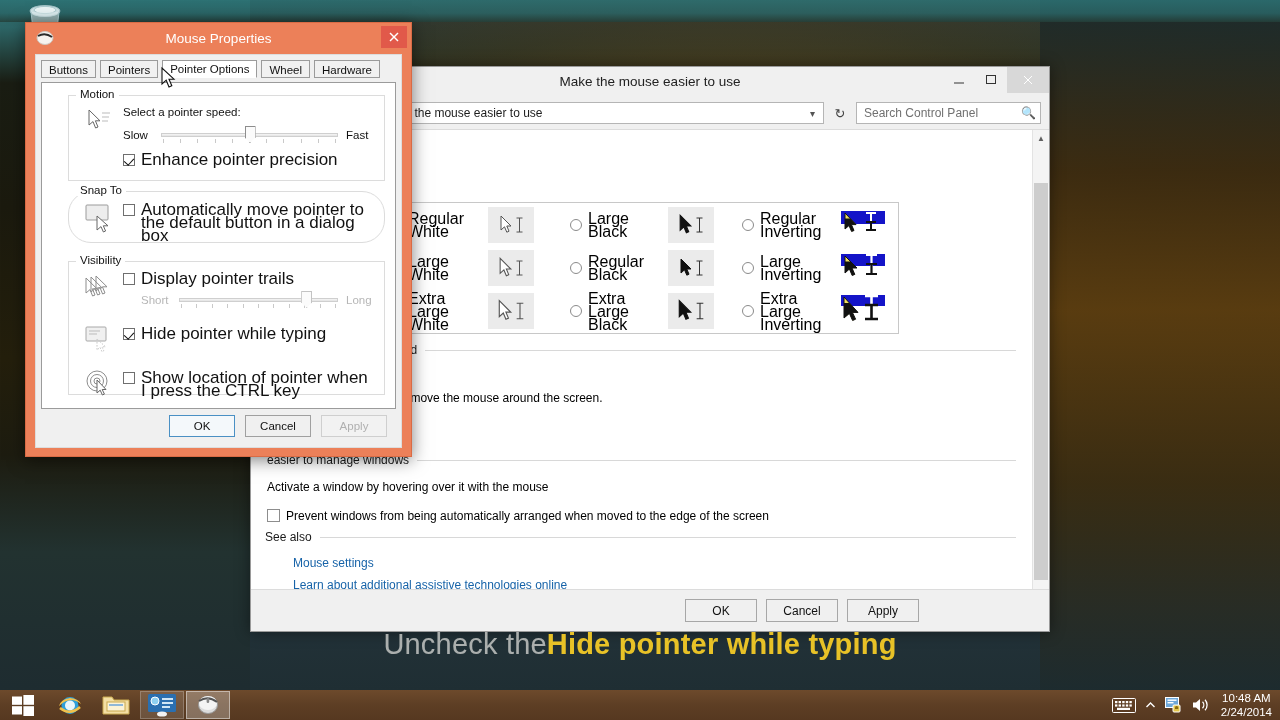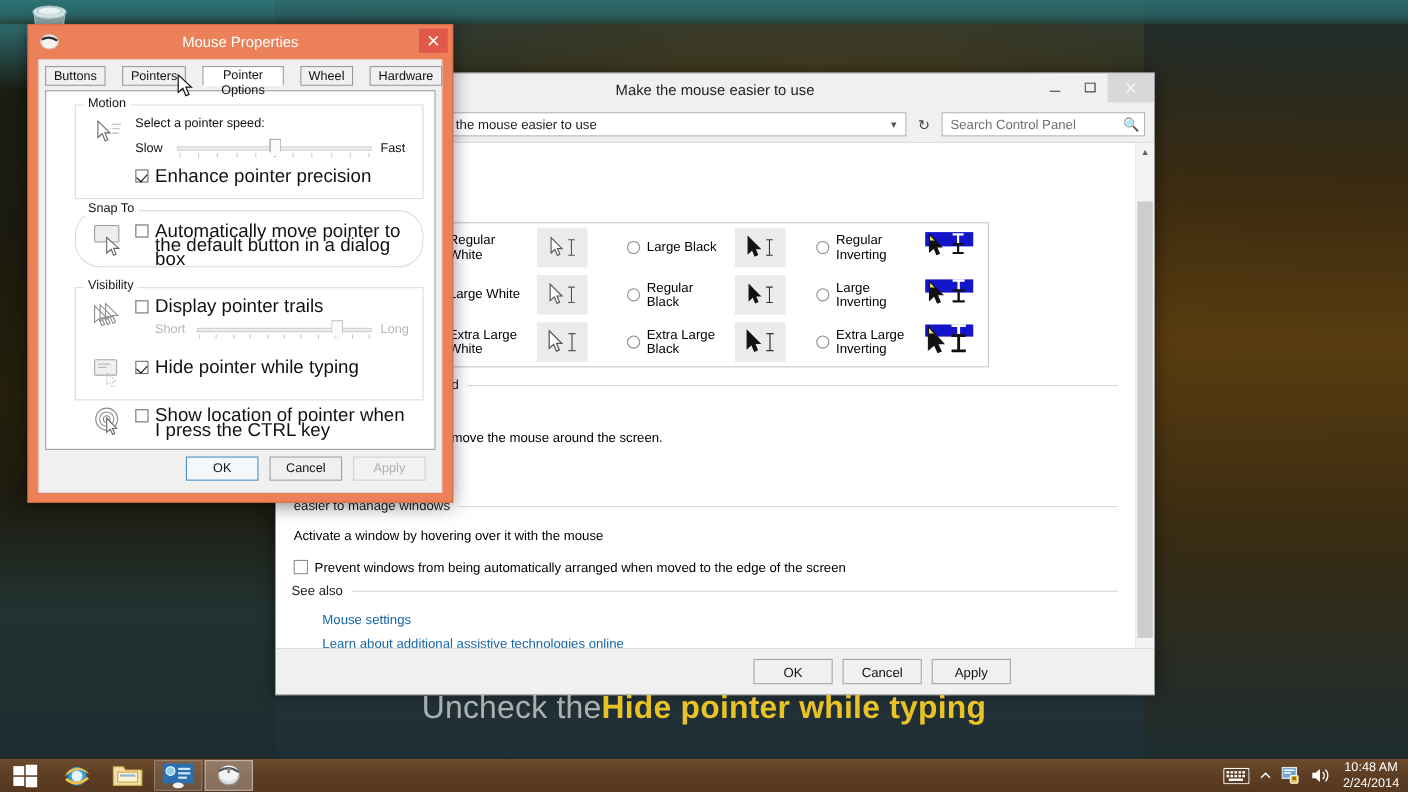--- a/index.html
+++ b/index.html
@@ -103,21 +103,21 @@
     position: absolute; left: 148px; top: 72px; width: 500px; height: 132px;
     border: 1px solid #c8c8c8; background: #fff;
   }
   .ptr-grid { display: grid; grid-template-columns: 162px 172px 166px; height: 100%; }
   .ptr-col { display: grid; grid-template-rows: 1fr 1fr 1fr; }
   .ptr-cell { display: flex; align-items: center; padding-left: 8px; gap: 6px; }
   .ptr-radio {
     width: 12px; height: 12px; border: 1px solid #8b8b8b; border-radius: 50%;
     background: #fff; flex: 0 0 auto;
   }
-  .ptr-label { font-size: 12px; line-height: 13px; width: 74px; color:#000; }
+  .ptr-label { font-size: 16px; line-height: 13px; width: 74px; color:#000; }
   .ptr-preview {
     width: 46px; height: 36px; background: #ebebeb;
     display: flex; align-items: center; justify-content: center; gap: 2px;
     flex: 0 0 auto;
   }
   .ptr-preview.inv { background: #fff; }
 
   
   .sec-head { display: flex; align-items: center; gap: 8px; margin-top: 6px; }
   .sec-head .t { font-size: 12px; color: #1a1a1a; white-space: nowrap; }
@@ -152,21 +152,21 @@
   #md-title { font-size: 13.5px; color: #fff; }
   #md-icon { position: absolute; left: 9px; top: 6px; width: 20px; height: 18px; }
   #md-close {
     position: absolute; right: 4px; top: 3px; width: 26px; height: 22px;
     background: #e1594a; display:flex; align-items:center; justify-content:center;
   }
   #md-inner {
     position: absolute; left: 9px; right: 9px; top: 31px; bottom: 8px;
     background: #f0f0f0; border: 1px solid #ddd;
   }
-  #md-tabs { display: flex; gap: 16px; padding: 5px 0 0 5px; height: 23px; }
+  #md-tabs { display: flex; gap: 5px; padding: 5px 0 0 5px; height: 23px; }
   .md-tab {
     font-size: 11.5px; padding: 3px 7px 2px 7px; border: 1px solid #9b9b9b;
     background: #f1f1f1; color: #111; margin-right: -1px; position: relative;
     line-height: 13px;
   }
   .md-tab.active { background: #fff; border-bottom-color:#fff; z-index: 2; padding-top:2px; padding-bottom:3px;text-align:center; }
   #md-tabpage {
     position: absolute; left: 5px; right: 5px; top: 27px; bottom: 38px;
     background: #fff; border: 1px solid #9b9b9b; padding-left: 16px;
   }
@@ -575,21 +575,21 @@
           </div>
           <div class="md-field">
             <div class="md-check-row" style="margin-top:1px;">
               <span class="md-cb"></span>
               <span class="md-cb-label" style="max-width:255px; display:inline-block;">Automatically move pointer to the default button in a dialog box</span>
             </div>
           </div>
         </div>
       </div>
 
-      <div class="grp" style="height:103px; margin-top:18px;">
+      <div class="grp" style="height:134px; margin-top:18px;">
         <span class="legend">Visibility</span>
 
         <div class="md-row">
           <div class="md-icon-cell">
             <svg width="34" height="28" viewBox="0 0 34 28">
               <g fill="none" stroke="#8d8d8d">
                 <path d="M3 4 L3 19 L7 15.6 L9.6 22 L12 21 L9.4 14.8 L14 14.8 Z"></path>
                 <path d="M8 3 L8 18 L12 14.6 L14.6 21 L17 20 L14.4 13.8 L19 13.8 Z"></path>
                 <path d="M13 2 L13 17 L17 13.6 L19.6 20 L22 19 L19.4 12.8 L24 12.8 Z"></path>
               </g>

